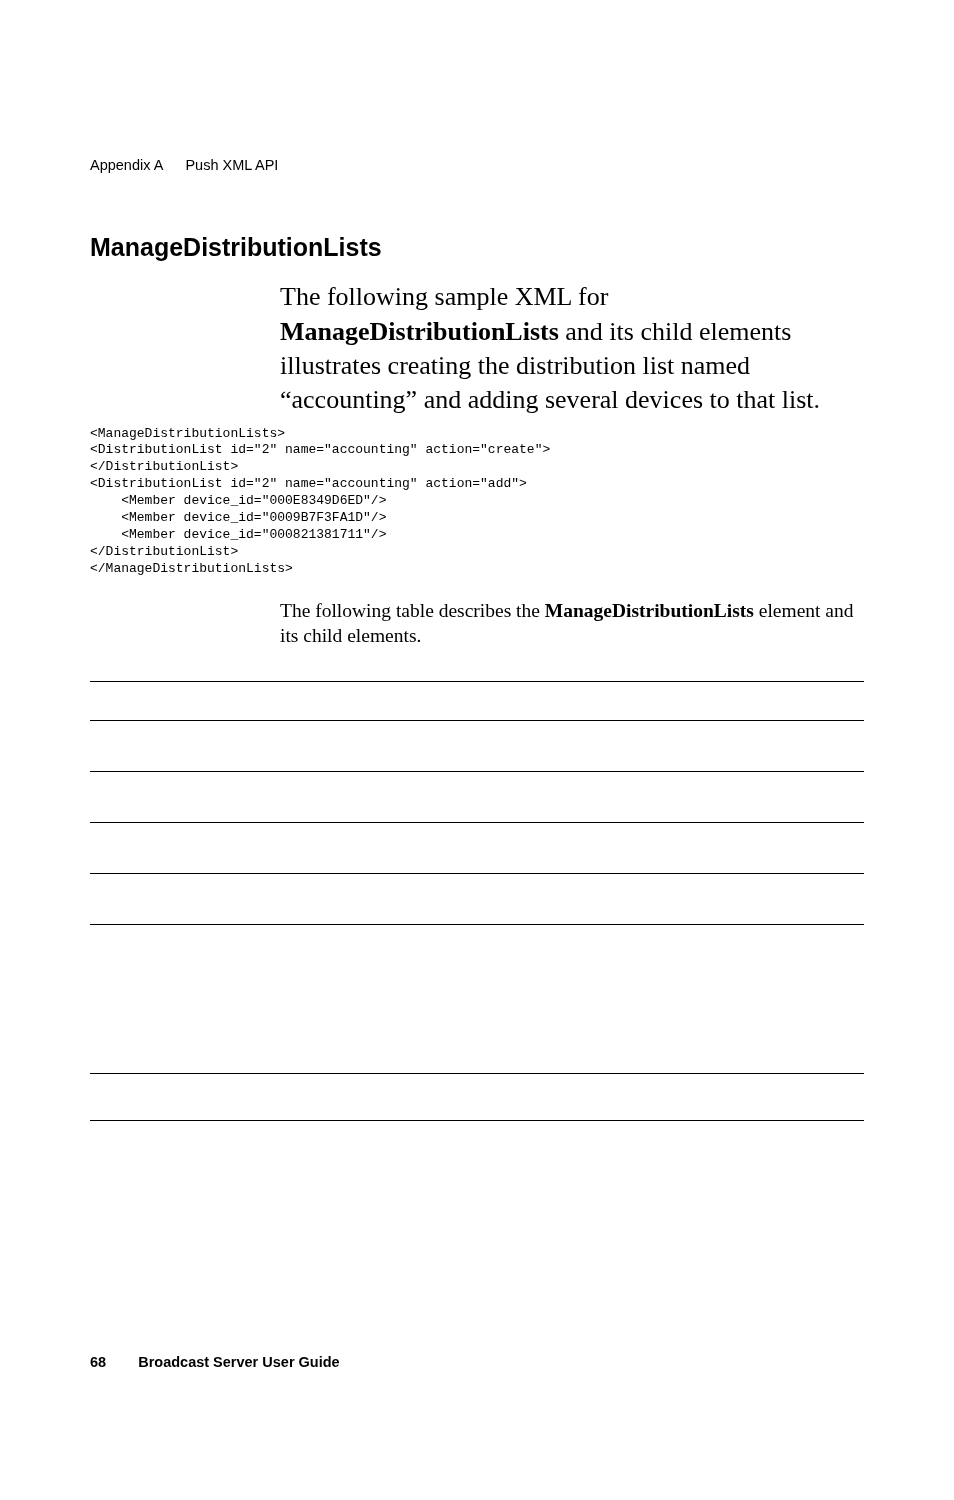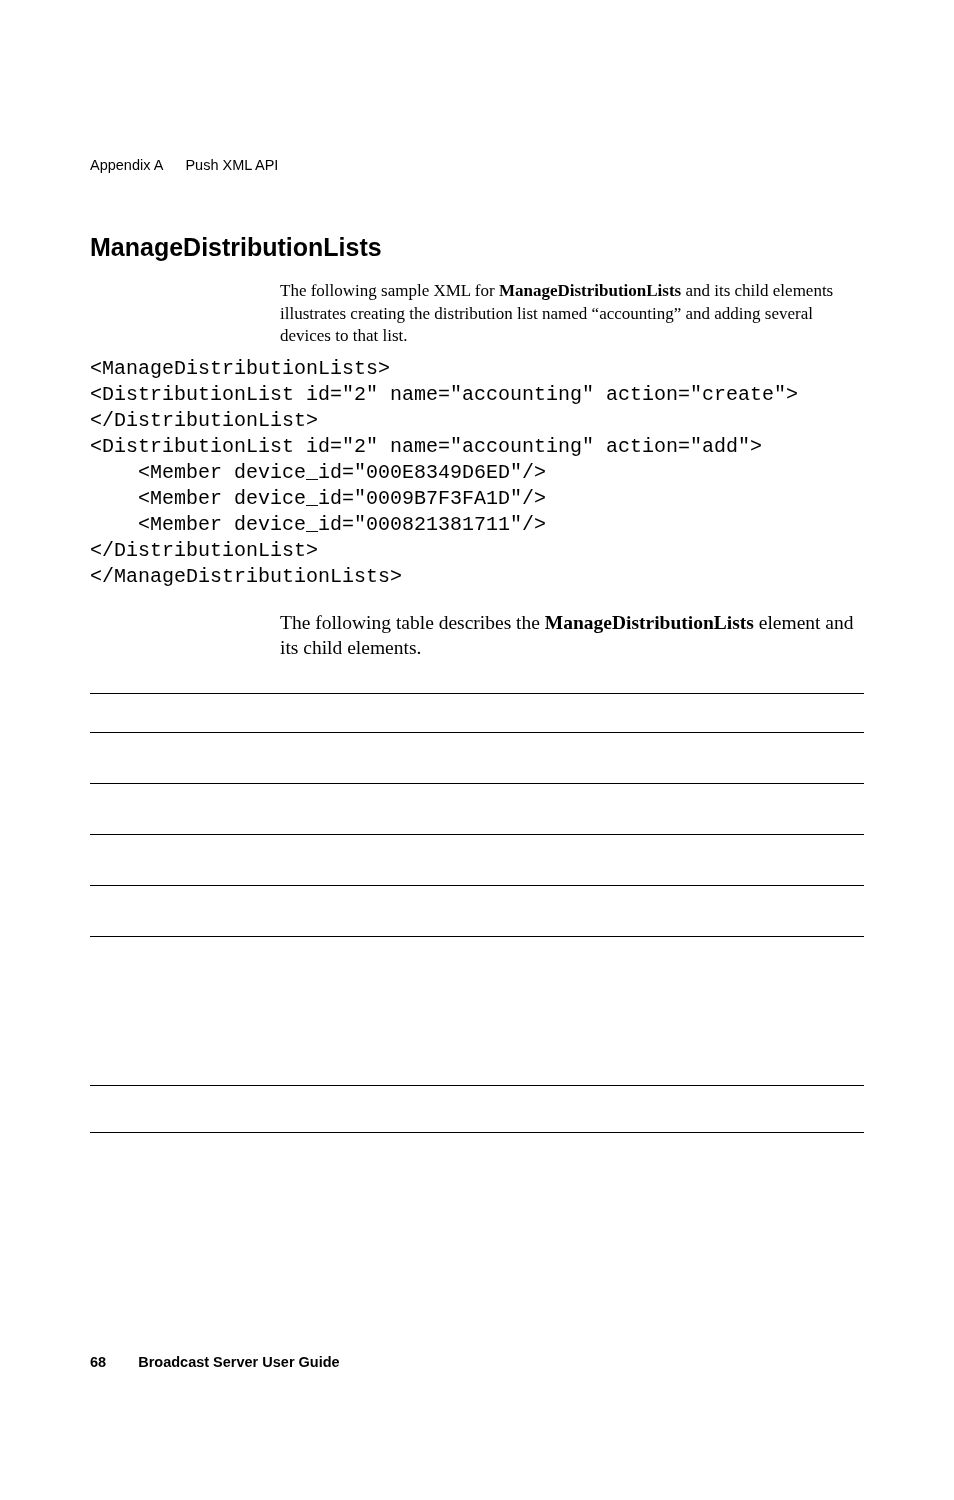--- a/index.html
+++ b/index.html
@@ -34,28 +34,28 @@
     font-weight: bold;
   }
   h2.section-title {
     font-family: Helvetica, Arial, sans-serif;
     font-size: 25px;
     font-weight: bold;
     margin: 0 0 18px 0;
   }
   .intro-para {
     font-family: Georgia, "Book Antiqua", "Times New Roman", serif;
-    font-size: 17px;
+    font-size: 26px;
     line-height: 1.32;
     margin: 0 0 8px 0;
     padding-left: 190px;
   }
   .code-block {
     font-family: "Courier New", Courier, monospace;
-    font-size: 20px;
+    font-size: 13px;
     line-height: 1.30;
     white-space: pre;
     margin: 0 0 20px 0;
   }
   .followup-para {
     font-family: Georgia, "Book Antiqua", "Times New Roman", serif;
     font-size: 19.5px;
     line-height: 1.32;
     margin: 0 0 32px 0;
     padding-left: 190px;

